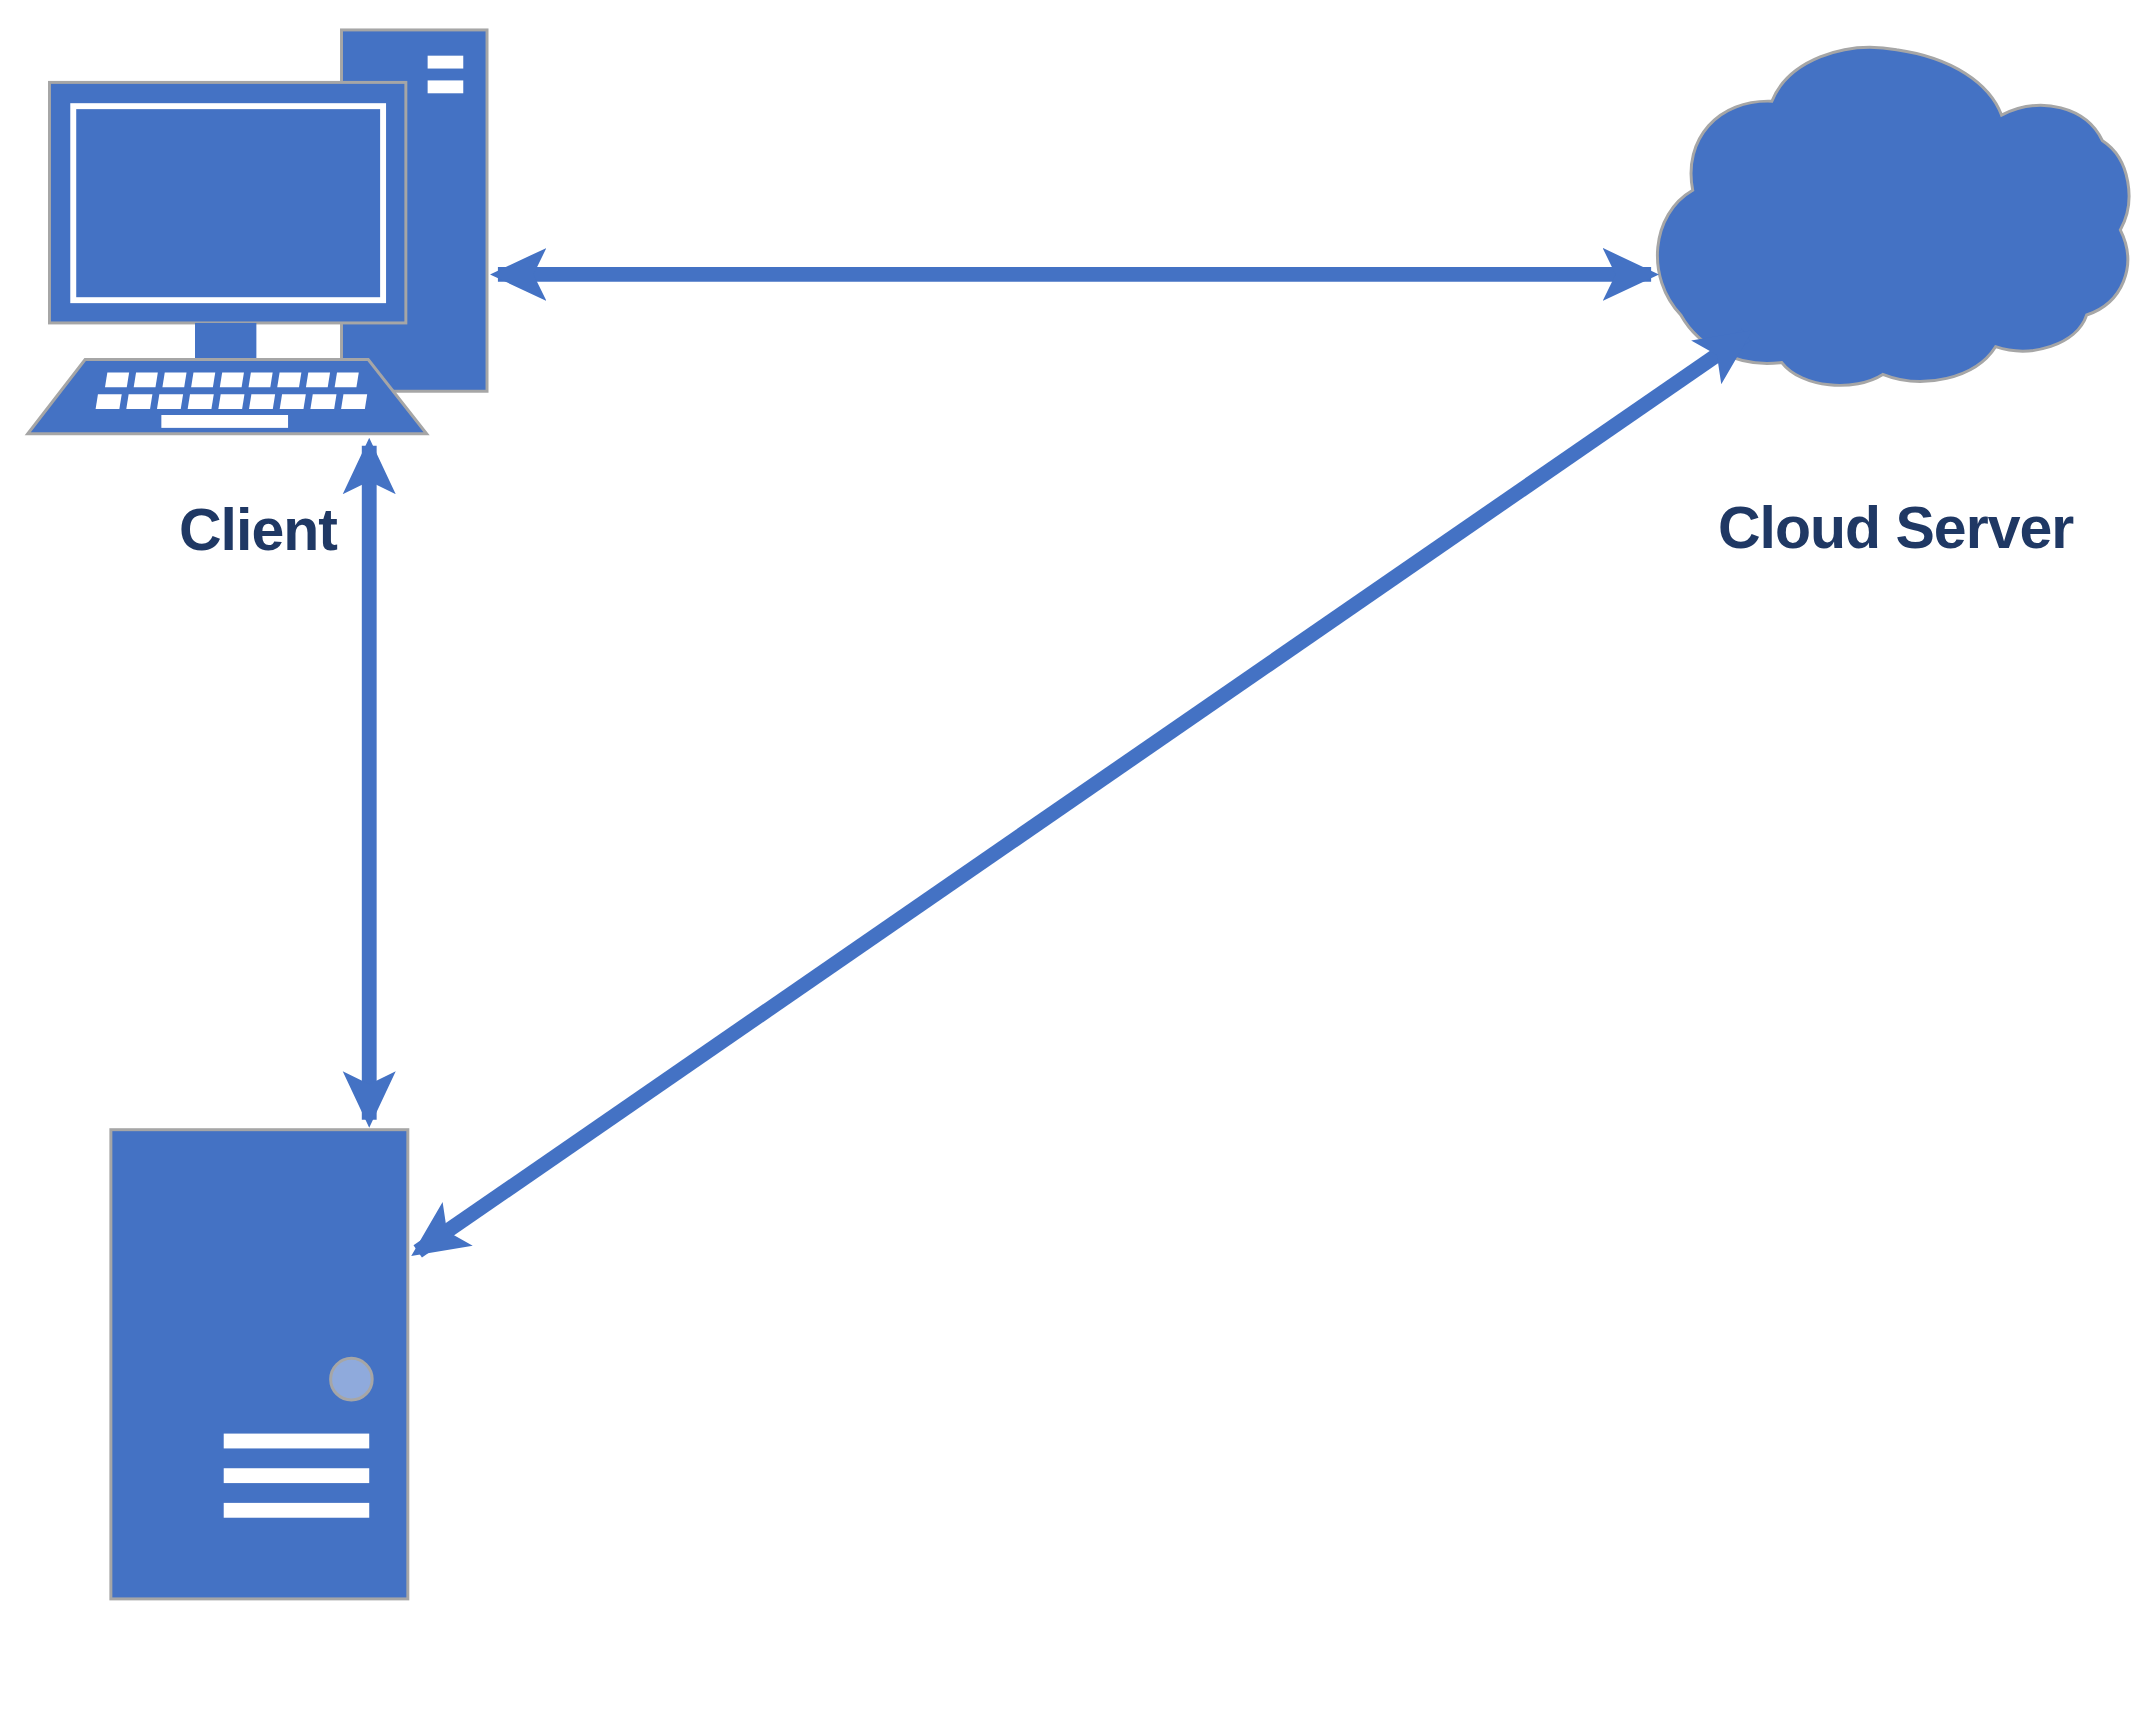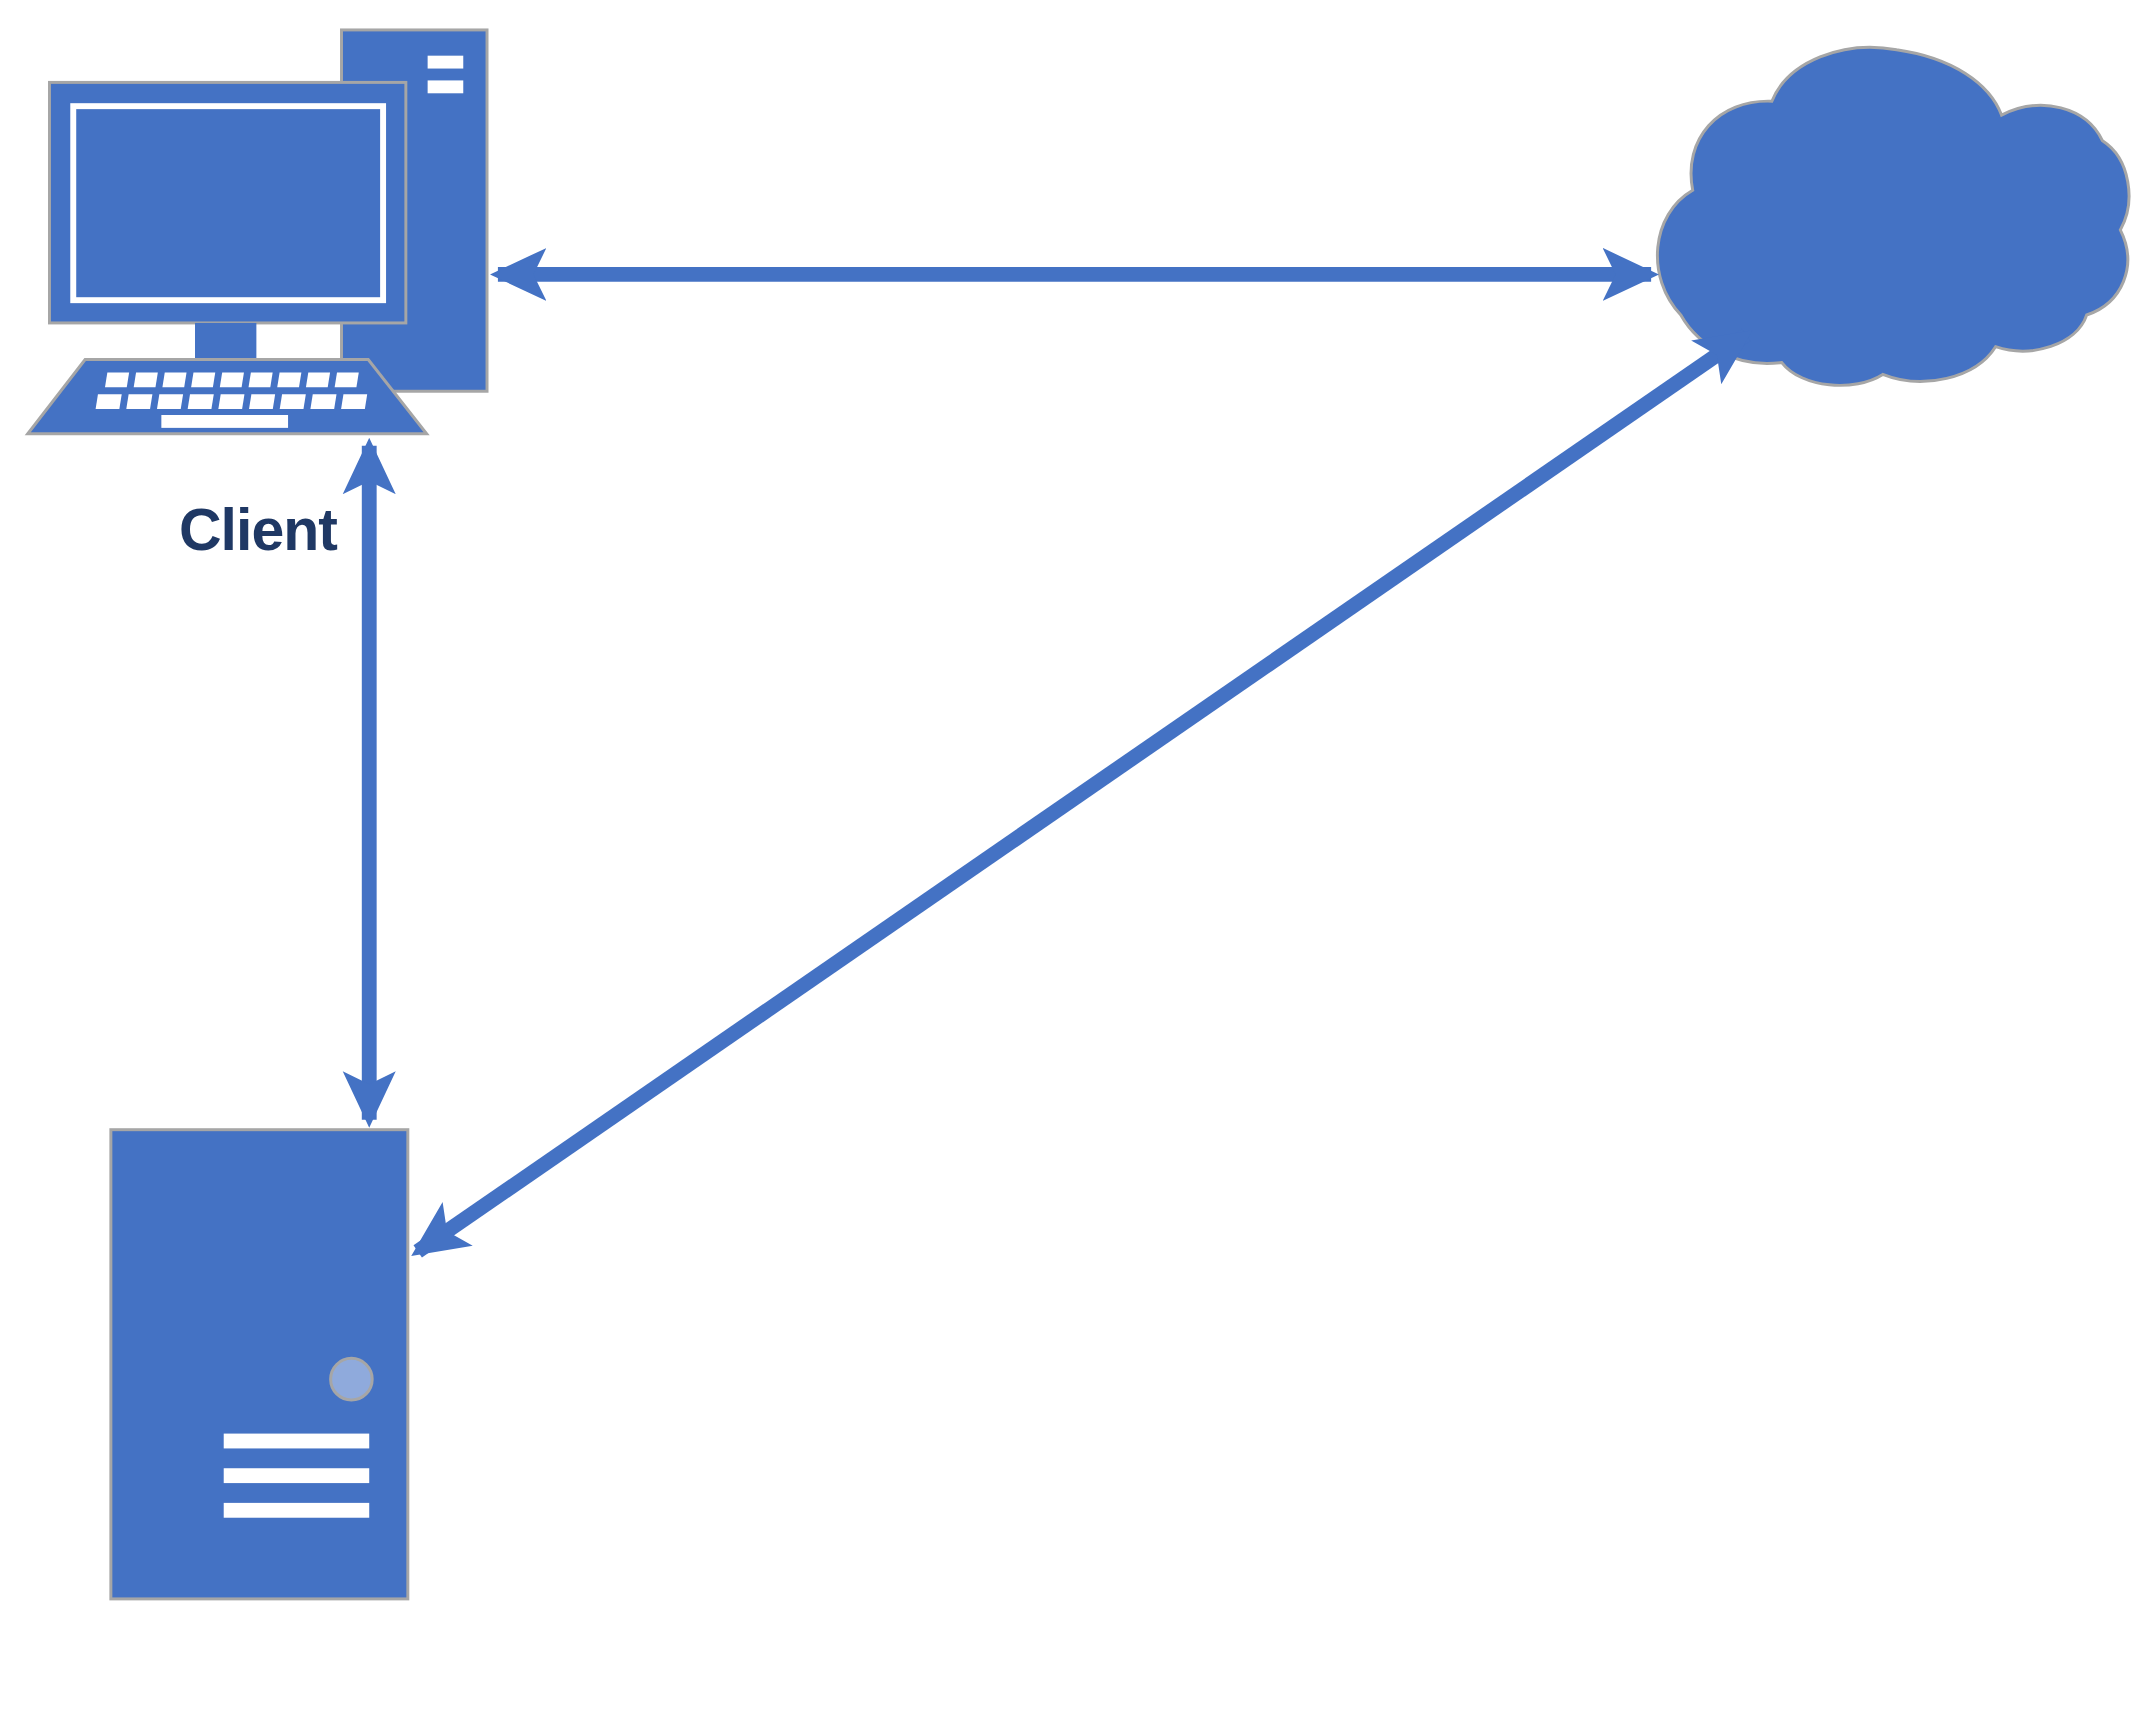--- a/index.html
+++ b/index.html
@@ -117,15 +117,16 @@
     </g>
 
     <line x1="503" y1="277" x2="1668" y2="277" class="arrow-line" marker-start="url(#ah)" marker-end="url(#ah)"></line>
 
     <line x1="373" y1="450" x2="373" y2="1131" class="arrow-line" marker-start="url(#ah)" marker-end="url(#ah)"></line>
 
     <line x1="422" y1="1264" x2="1764" y2="338" class="arrow-line" marker-start="url(#ah)" marker-end="url(#ah)"></line>
   </svg>
 
   <div class="node-label lbl-client">Client</div>
+  <div class="node-label lbl-cloud">Cloud Server</div>
 
 </div>
 
 
 </body></html>

